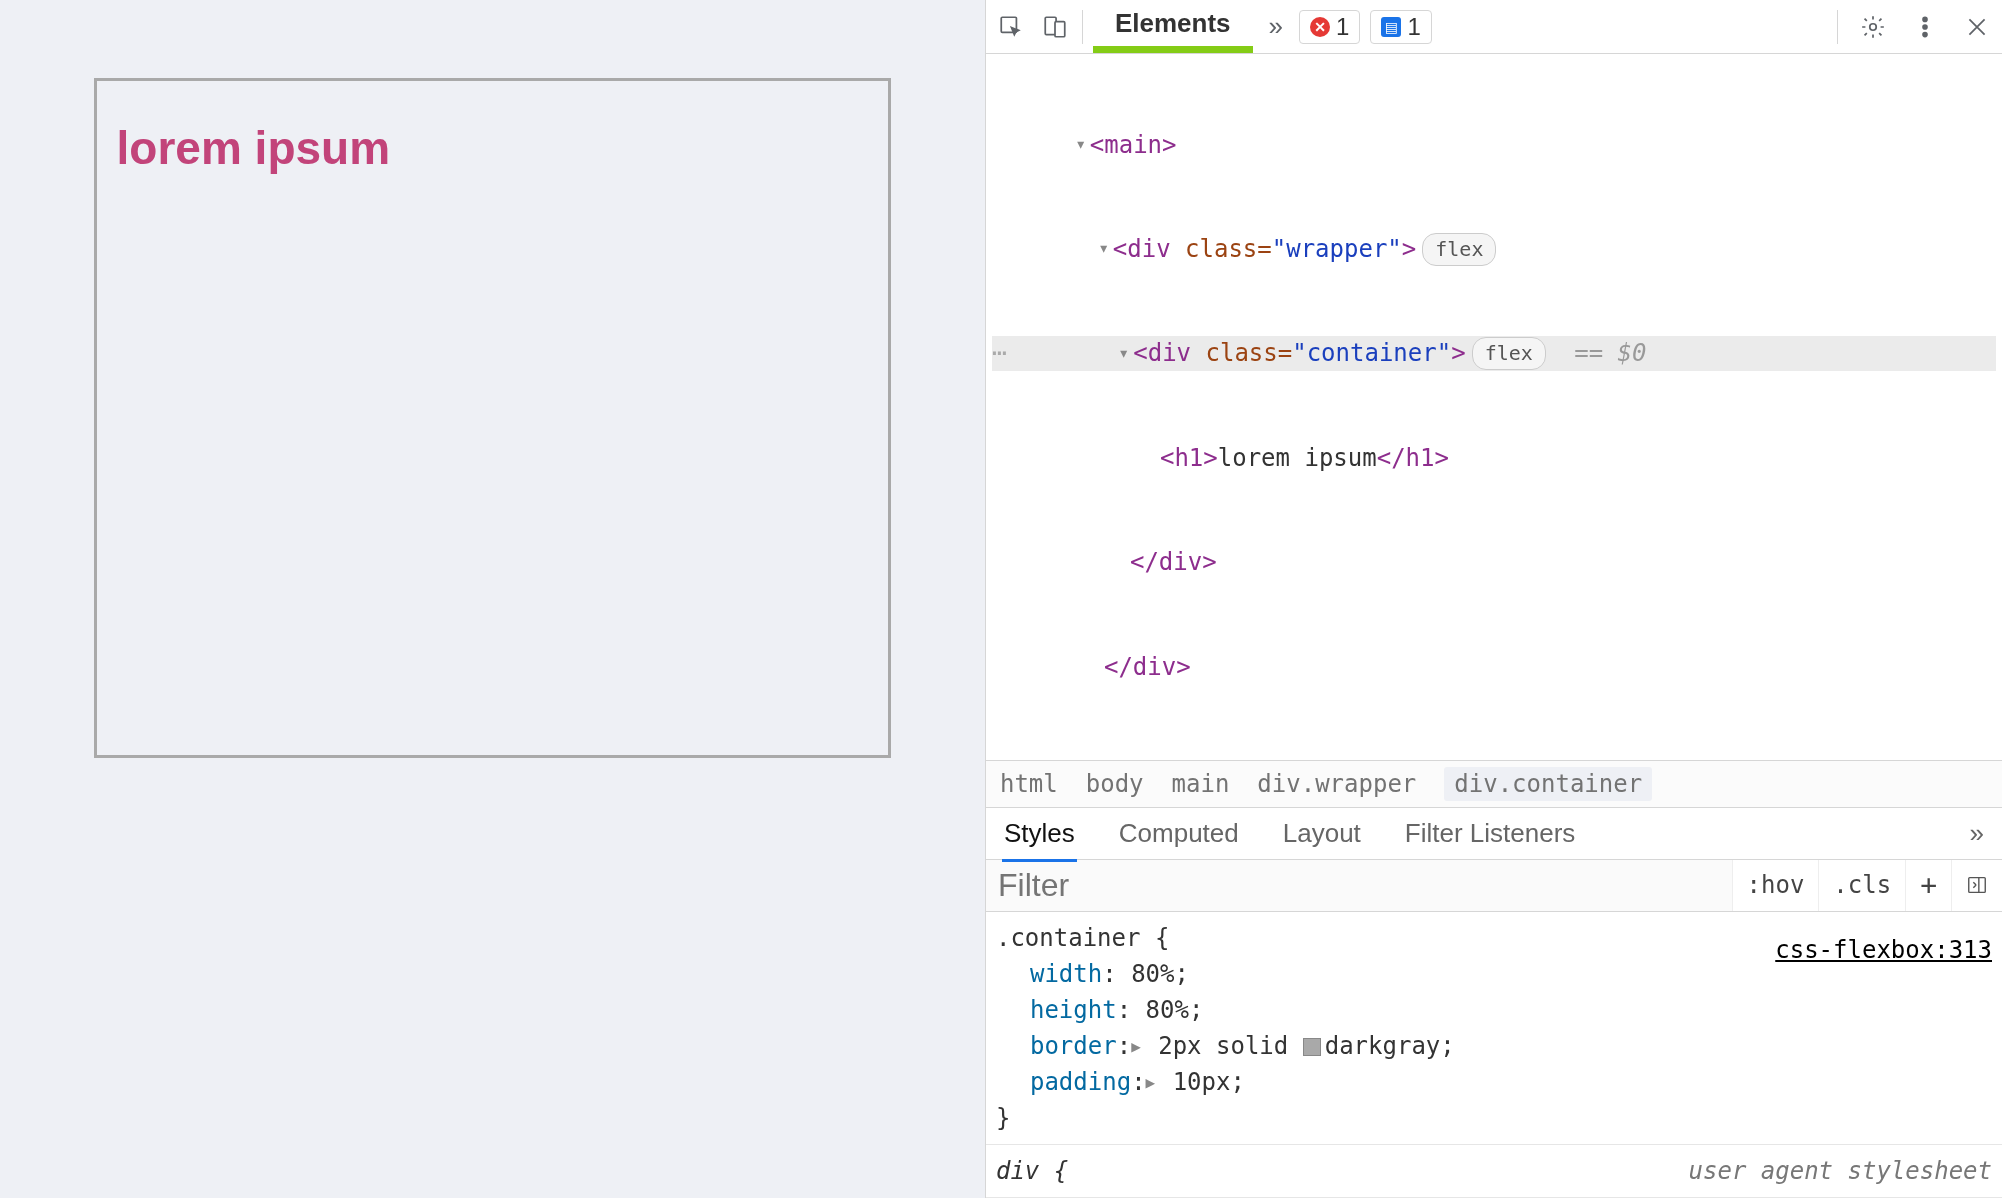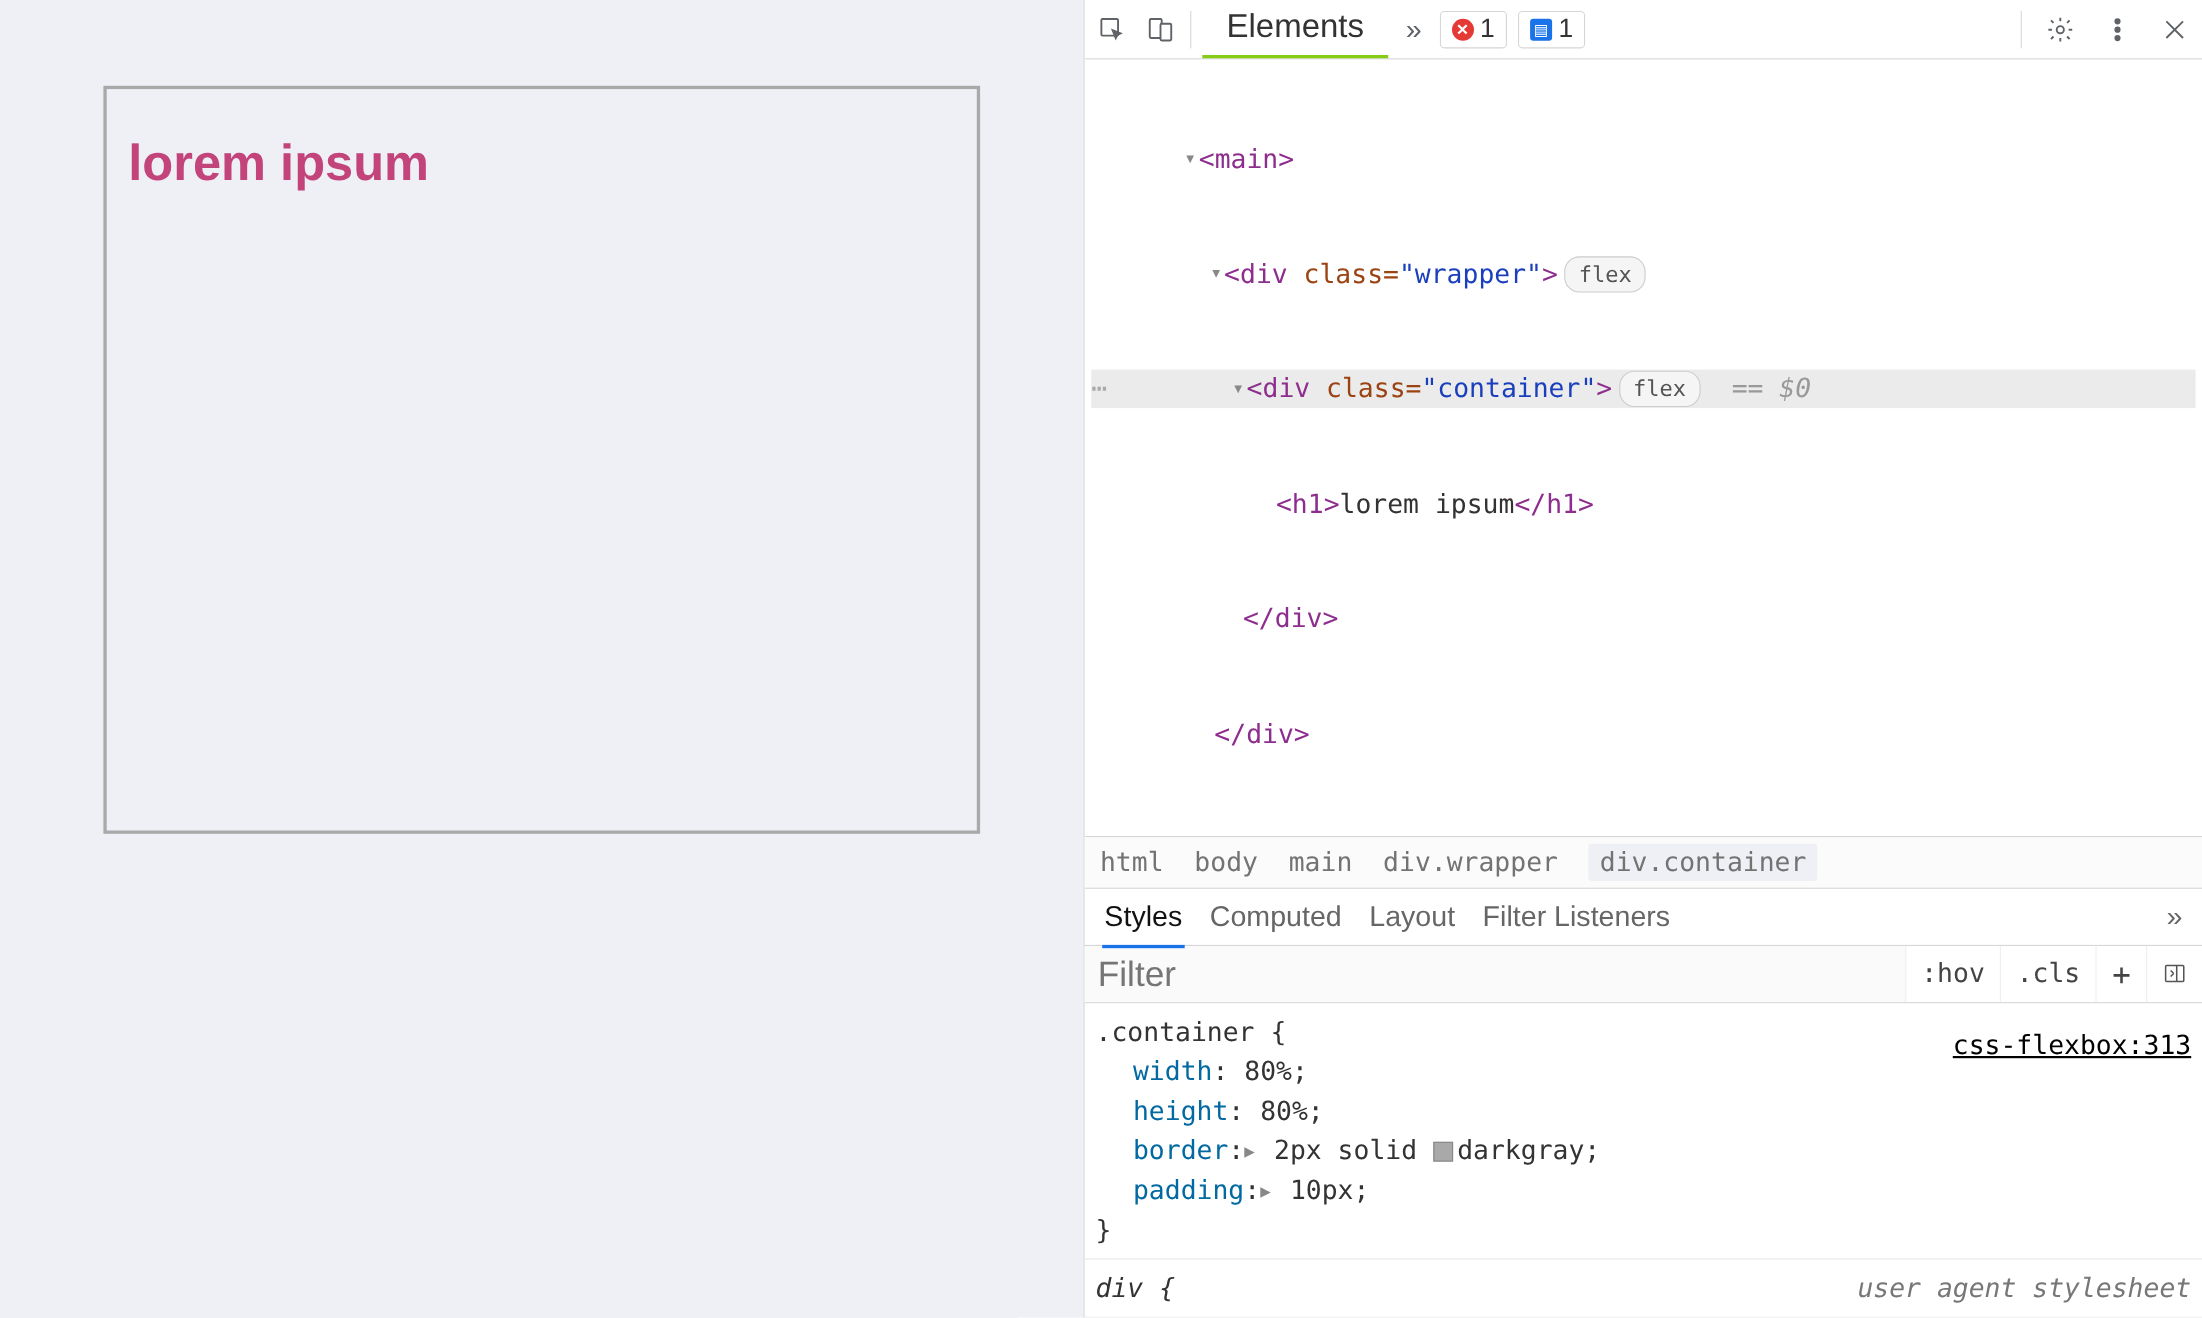--- a/index.html
+++ b/index.html
@@ -54,22 +54,23 @@
     display: flex; align-items: center; justify-content: center;
     color: #555;
   }
   .tb-icon svg { width: 26px; height: 26px; stroke: #5f6368; fill: none; stroke-width: 1.6; }
   .tb-sep { width: 1px; height: 34px; background: #d6d6d6; }
   .tab-elements {
     padding: 0 22px;
     height: 100%;
     display: flex; align-items: center;
     color: #333;
-    font-size: 30px;
-    border-bottom: 3px solid #84cc16;
+    font-size: 26px;
+    border-bottom: 7px solid #84cc16;
+    font-weight: bold;
   }
   .tb-chev { color: #5f6368; font-size: 26px; padding: 0 6px; }
   .badge {
     display: flex; align-items: center; gap: 6px;
     border: 1px solid #d6d6d6; border-radius: 4px;
     padding: 2px 10px; font-size: 24px;
   }
   .badge-err .dot { width: 20px; height: 20px; border-radius: 50%; background: #e53935; display:flex;align-items:center;justify-content:center;color:#fff;font-size:14px;font-weight:bold;}
   .badge-msg .ic { width: 20px; height: 20px; background:#1a73e8; color:#fff; border-radius:3px; display:flex;align-items:center;justify-content:center;font-size:14px;}
   .tb-right { margin-left: auto; display:flex; align-items:center; gap: 18px; }
@@ -107,21 +108,21 @@
     border-bottom: 1px solid #d6d6d6;
     font-family: Menlo, Consolas, monospace;
     font-size: 24px;
     background:#fbfbfb;
   }
   .breadcrumb span { color:#737373; cursor:default; }
   .breadcrumb .sel-crumb { background:#eef0f5; padding:3px 10px; border-radius:3px; }
 
   
   .subtabs {
-    display:flex; align-items:center; gap: 25px;
+    display:flex; align-items:center; gap: 44px;
     padding: 0 18px;
     height: 52px;
     border-bottom: 1px solid #d6d6d6;
     font-size: 26px;
     color:#666;
     text-align:right;
   }
   .subtabs .sel2 { color:#111; }
   .subtabs .under { position:relative; }
   .subtabs .sel2::after{

